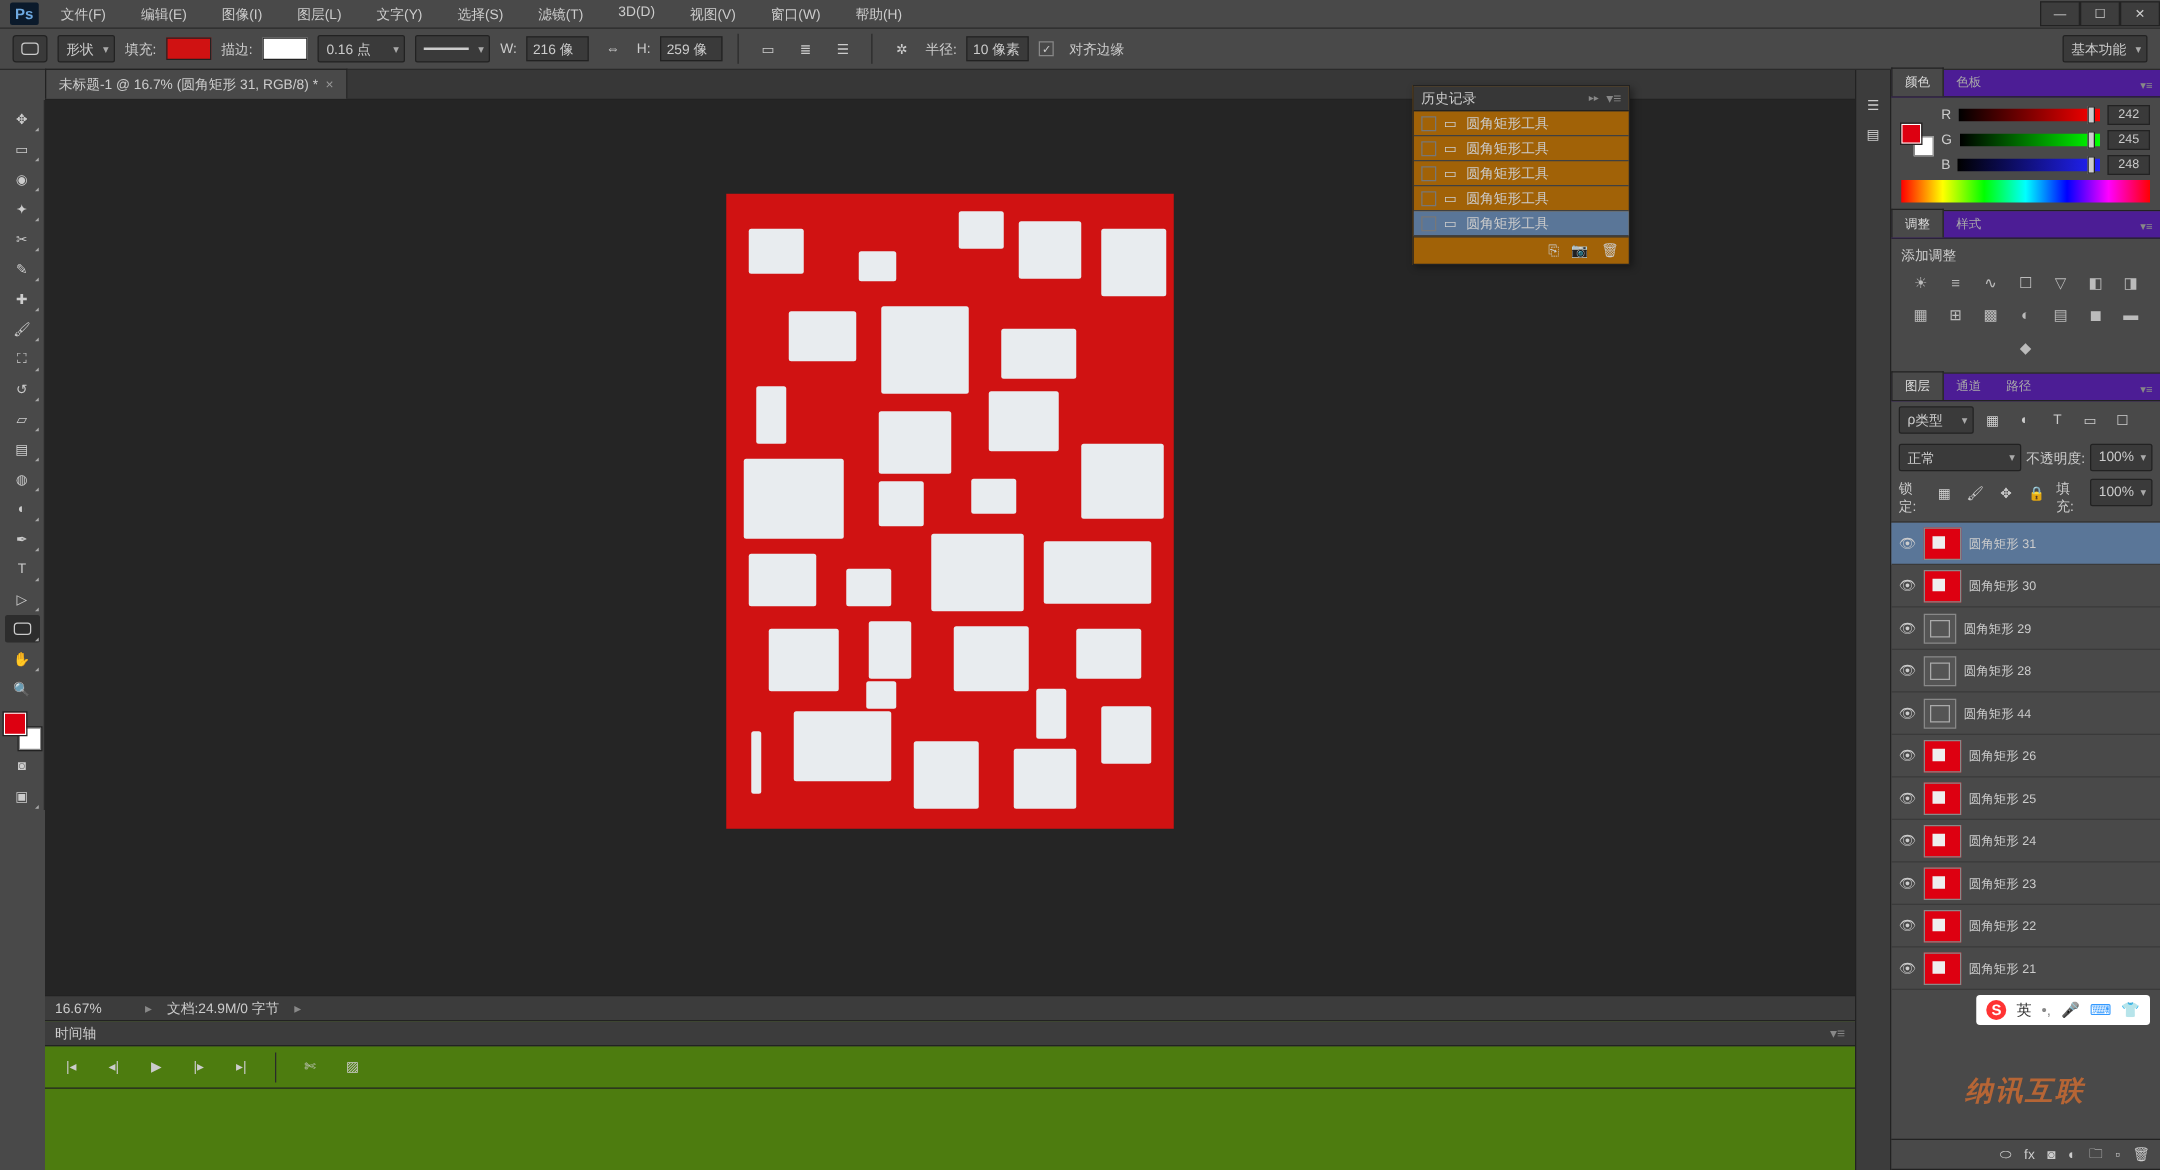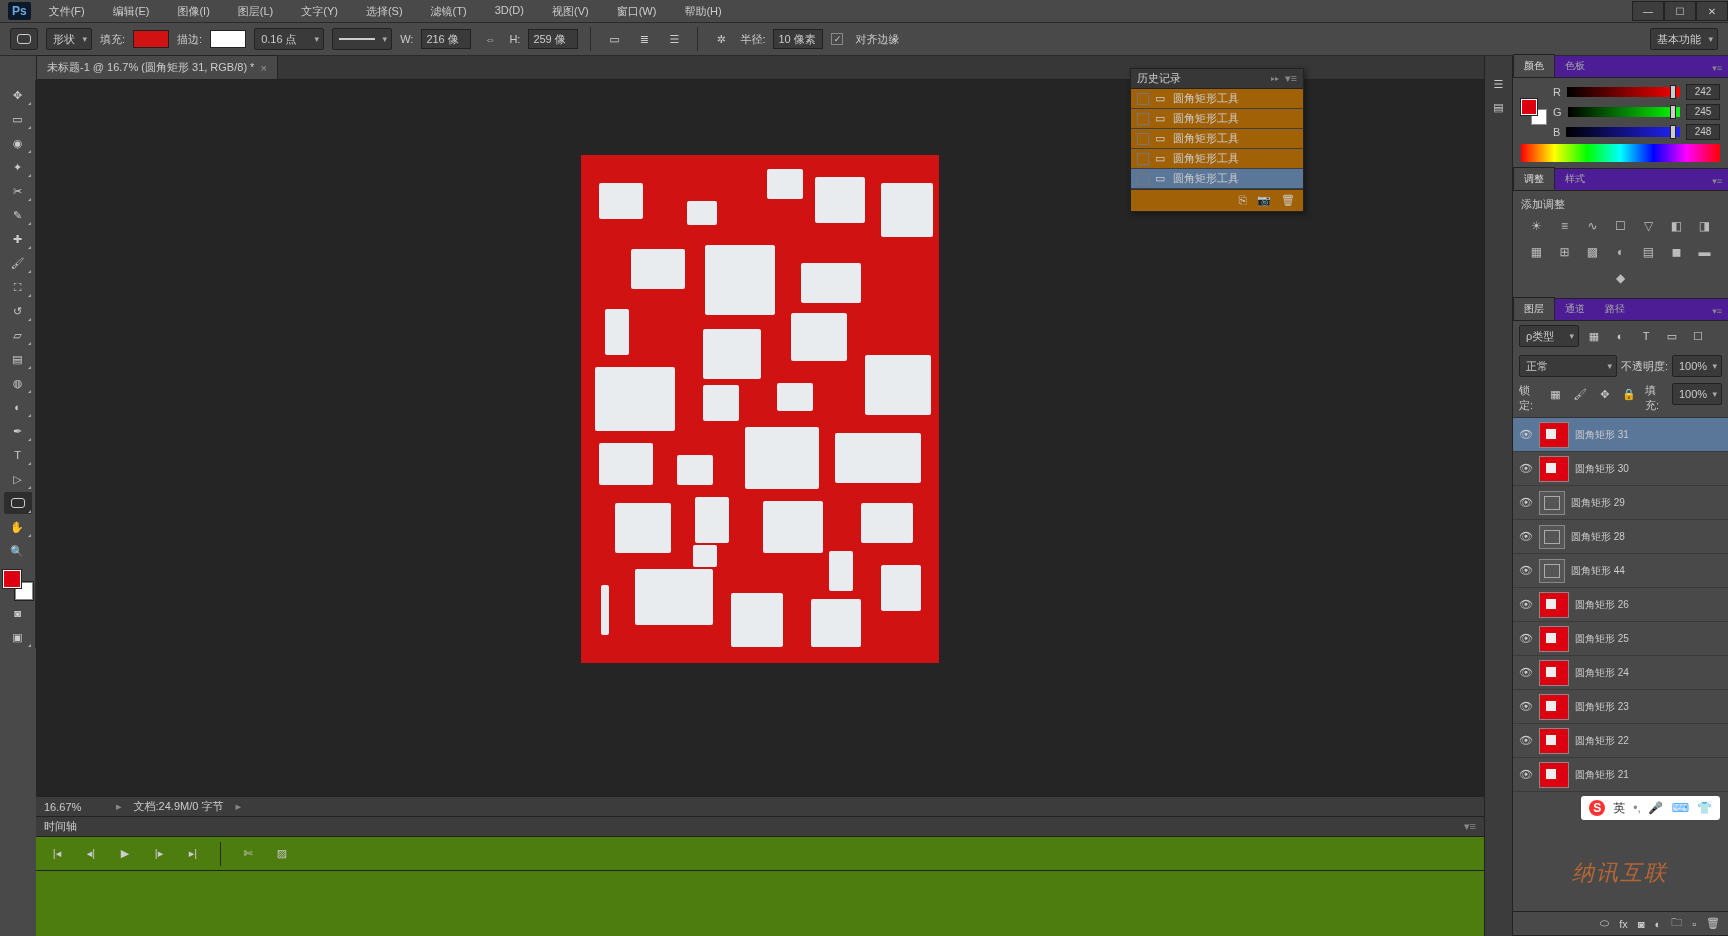--- a/index.html
+++ b/index.html
@@ -99,21 +99,21 @@
 #history { position:absolute; left:1130px; top:68px; width:174px; background:#a16207; border:1px solid #222; box-shadow:2px 2px 6px rgba(0,0,0,.4); }
 #history .hdr { height:20px; background:#373737; display:flex; align-items:center; padding:0 6px; font-size:10px; border-bottom:1px solid #222; }
 #history .hdr .arr { margin-left:auto; font-size:8px; color:#888; }
 .hitem { height:20px; display:flex; align-items:center; gap:6px; padding:0 6px; font-size:10px; border-bottom:1px solid #404040; }
 .hitem.sel { background:#5a7698; }
 .hfoot { height:22px; display:flex; align-items:center; justify-content:flex-end; gap:10px; padding:0 8px; border-top:1px solid #333; color:#999; }
 
 
 #ime { position:absolute; right:8px; bottom:116px; height:24px; background:#fff; border-radius:3px; display:flex; align-items:center; gap:8px; padding:0 8px; }
 #ime span { color:#333; font-size:12px; }
-#watermark { position:absolute; right:60px; bottom:48px; font-size:22px; font-style:italic; color:rgba(255,120,40,.6); font-weight:normal; letter-spacing:2px; }
+#watermark { position:absolute; right:60px; bottom:48px; font-size:22px; font-style:italic; color:rgba(255,120,40,.6); font-weight:bold; letter-spacing:2px; }
 </style>
 </head>
 <body>
 
 <div id="titlebar">
   <span class="ps">Ps</span>
   <div class="menus">
     <span>文件(F)</span>
     <span>编辑(E)</span>
     <span>图像(I)</span>

